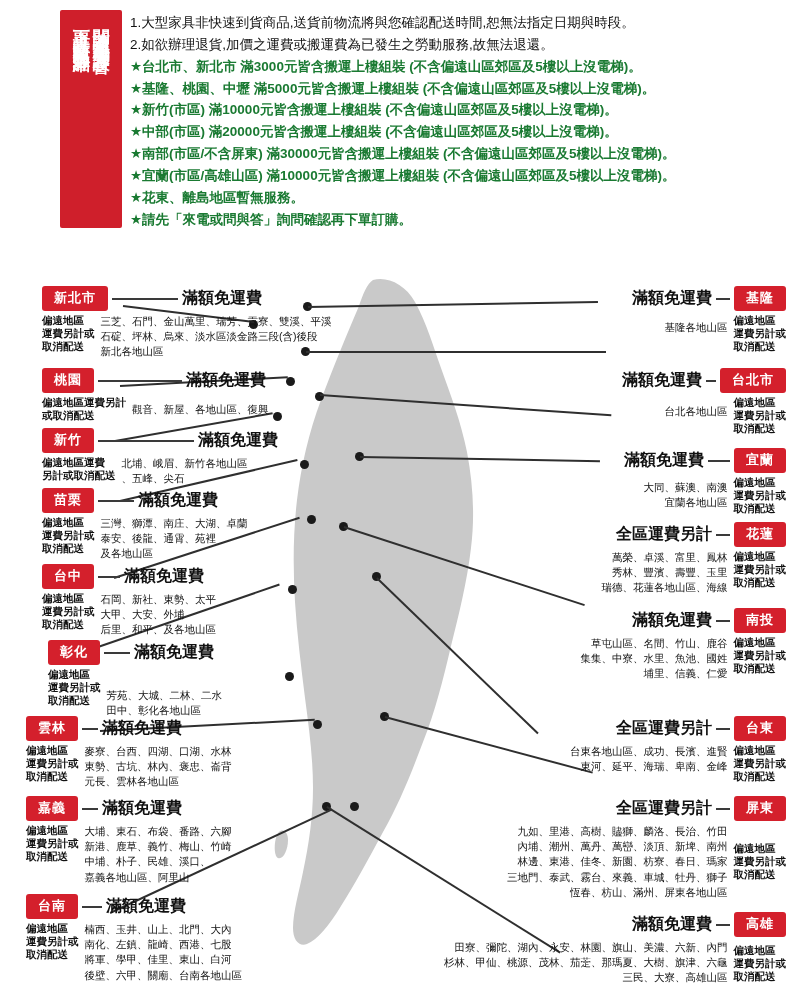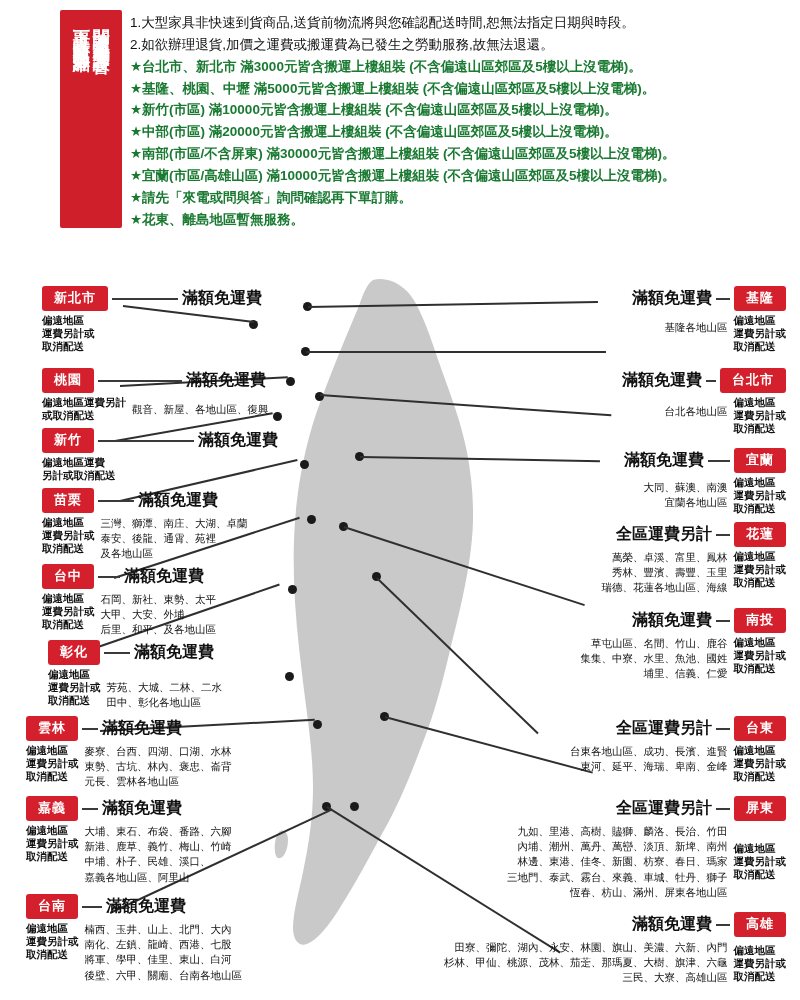--- a/index.html
+++ b/index.html
@@ -78,22 +78,22 @@
   </div>
   <div class="notice-body">
     <div class="notice-line black">1.大型家具非快速到貨商品,送貨前物流將與您確認配送時間,恕無法指定日期與時段。</div>
     <div class="notice-line black">2.如欲辦理退貨,加價之運費或搬運費為已發生之勞動服務,故無法退還。</div>
     <div class="notice-line green">★台北市、新北市 滿3000元皆含搬運上樓組裝 (不含偏遠山區郊區及5樓以上沒電梯)。</div>
     <div class="notice-line green">★基隆、桃園、中壢 滿5000元皆含搬運上樓組裝 (不含偏遠山區郊區及5樓以上沒電梯)。</div>
     <div class="notice-line green">★新竹(市區) 滿10000元皆含搬運上樓組裝 (不含偏遠山區郊區及5樓以上沒電梯)。</div>
     <div class="notice-line green">★中部(市區) 滿20000元皆含搬運上樓組裝 (不含偏遠山區郊區及5樓以上沒電梯)。</div>
     <div class="notice-line green">★南部(市區/不含屏東) 滿30000元皆含搬運上樓組裝 (不含偏遠山區郊區及5樓以上沒電梯)。</div>
     <div class="notice-line green">★宜蘭(市區/高雄山區) 滿10000元皆含搬運上樓組裝 (不含偏遠山區郊區及5樓以上沒電梯)。</div>
+    <div class="notice-line green">★花東、離島地區暫無服務。</div>
     <div class="notice-line green">★請先「來電或問與答」詢問確認再下單訂購。</div>
-    <div class="notice-line green">★花東、離島地區暫無服務。</div>
   </div>
 </div>
 
 <div class="map-wrap">
 
   <svg class="taiwan" viewBox="0 0 250 700">
     <path fill="#c9c9c9" d="M118,8 C132,4 150,12 160,30 C172,52 178,74 186,96
       C196,124 206,150 212,180 C218,212 220,244 216,276
       C212,310 204,342 196,374 C188,408 180,440 168,470
       C156,502 144,532 128,560 C114,586 100,612 86,634
@@ -143,20 +143,23 @@
   <div class="region left" style="left:42px;top:14px;">
     <div class="title-row">
       <span class="pill">新北市</span>
       <span class="rule" style="width:66px;"></span>
       <span class="free">滿額免運費</span>
     </div>
     <div class="body-row">
       <span class="remote" style="white-space:pre;">偏遠地區
 運費另計或
 取消配送</span>
+      <span class="cities" style="white-space:pre;">三芝、石門、金山萬里、瑞芳、貢寮、雙溪、平溪
+石碇、坪林、烏來、淡水區淡金路三段(含)後段
+新北各地山區</span>
     </div>
   </div>
 
   <div class="region left" style="left:42px;top:96px;">
     <div class="title-row">
       <span class="pill">桃園</span>
       <span class="rule" style="width:84px;"></span>
       <span class="free">滿額免運費</span>
     </div>
     <div class="body-row">
@@ -168,20 +171,22 @@
 
   <div class="region left" style="left:42px;top:156px;">
     <div class="title-row">
       <span class="pill">新竹</span>
       <span class="rule" style="width:96px;"></span>
       <span class="free">滿額免運費</span>
     </div>
     <div class="body-row">
       <span class="remote" style="white-space:pre;">偏遠地區運費
 另計或取消配送</span>
+      <span class="cities" style="white-space:pre;">北埔、峨眉、新竹各地山區
+、五峰、尖石</span>
     </div>
   </div>
 
   <div class="region left" style="left:42px;top:216px;">
     <div class="title-row">
       <span class="pill">苗栗</span>
       <span class="rule" style="width:36px;"></span>
       <span class="free">滿額免運費</span>
     </div>
     <div class="body-row">
@@ -213,21 +218,21 @@
   <div class="region left" style="left:48px;top:368px;">
     <div class="title-row">
       <span class="pill">彰化</span>
       <span class="rule" style="width:26px;"></span>
       <span class="free">滿額免運費</span>
     </div>
     <div class="body-row">
       <span class="remote" style="white-space:pre;">偏遠地區
 運費另計或
 取消配送</span>
-      <span class="cities" style="white-space:pre;margin-top:12px;">芳苑、大城、二林、二水
+      <span class="cities" style="white-space:pre;margin-top:20px;">芳苑、大城、二林、二水
 田中、彰化各地山區</span>
     </div>
   </div>
 
   <div class="region left" style="left:26px;top:444px;">
     <div class="title-row">
       <span class="pill">雲林</span>
       <span class="rule" style="width:16px;"></span>
       <span class="free">滿額免運費</span>
     </div>

